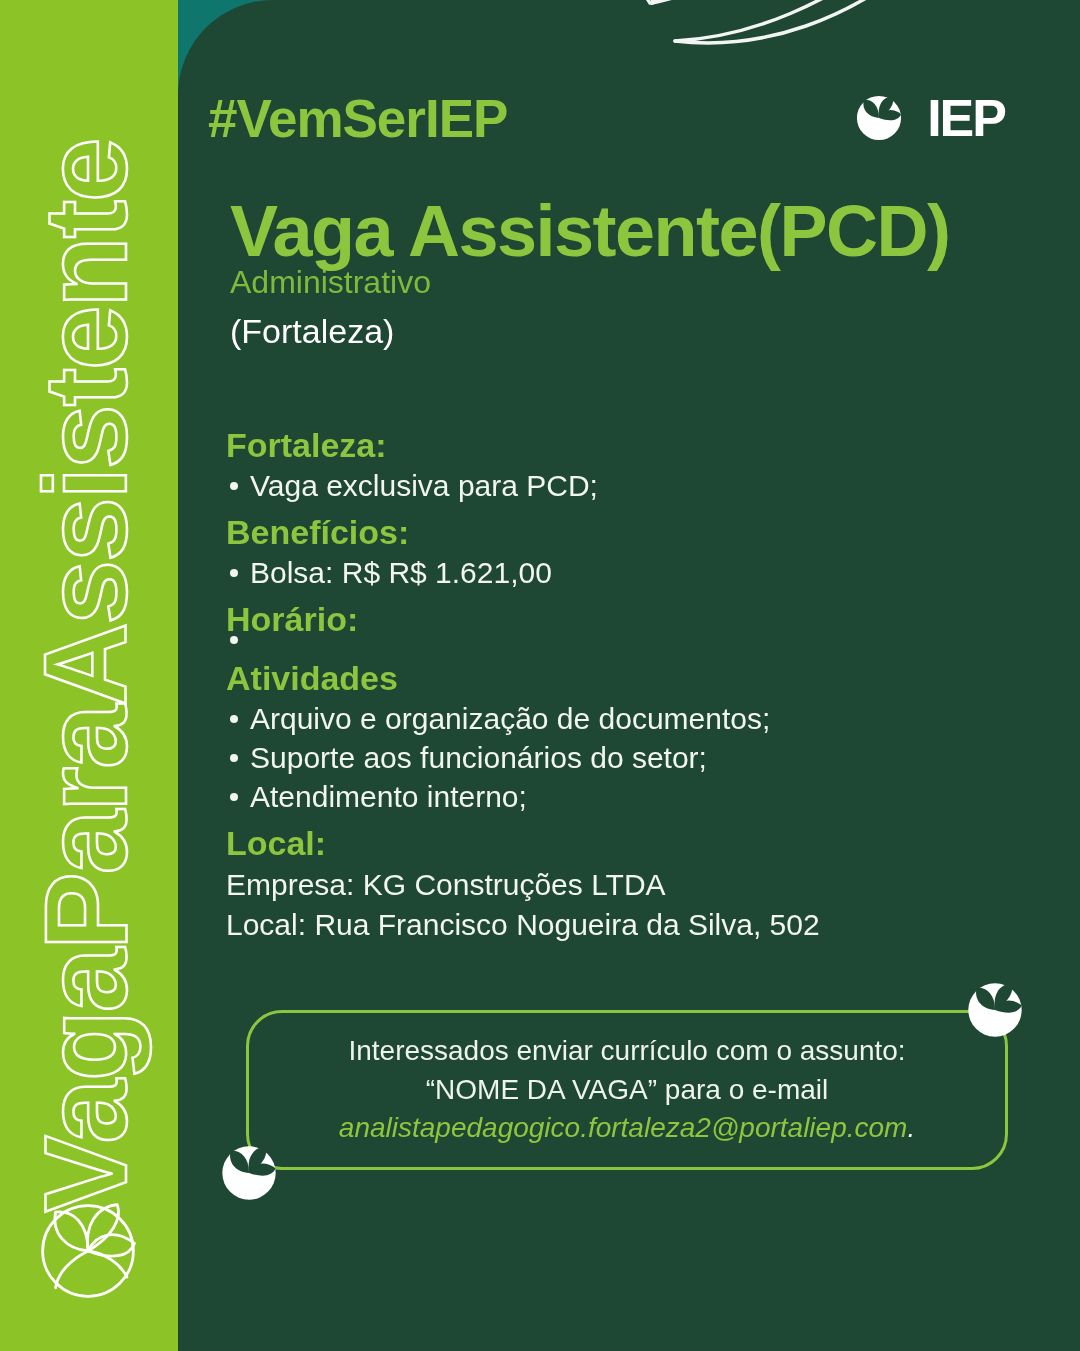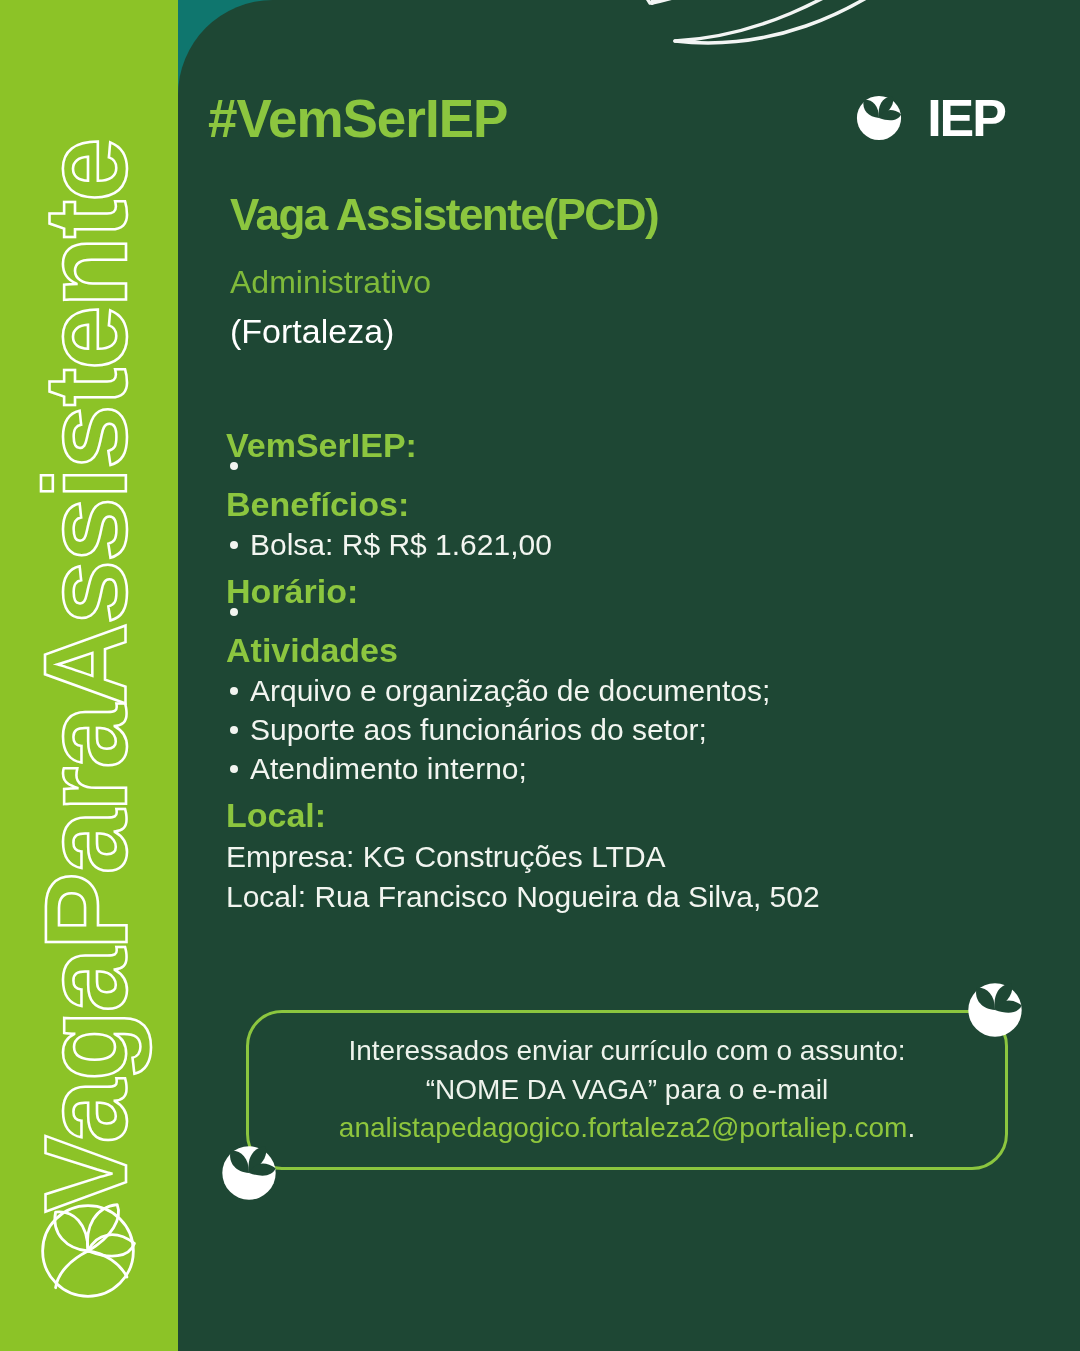--- a/index.html
+++ b/index.html
@@ -84,21 +84,21 @@
   .brand-mark { width:48px; height:48px; }
   .brand-name {
     font-size:52px; font-weight:900; color:#ffffff;
     letter-spacing:-2px; line-height:1;
   }
 
   
   .title {
     position:absolute;
     left:52px; top:190px;
-    font-size:44px; font-weight:700;
+    font-size:72px; font-weight:700;
     color:#8CC63F; letter-spacing:-1.5px;
   }
   .subtitle {
     position:absolute;
     left:52px; top:264px;
     font-size:32px; font-weight:400;
     color:#7FBA3A; letter-spacing:0;
   }
   .location {
     position:absolute;
@@ -170,20 +170,21 @@
     font-size:28px;
     color:#EEF3EC;
     line-height:1.32;
     text-align:center;
   }
   .contact-email {
     font-size:28px;
     color:#8FC63D;
     line-height:1.32;
     text-align:center;
+    font-style:italic;
   }
   .contact-email .dot { color:#EEF3EC; }
 
   .badge {
     position:absolute;
     width:58px; height:58px;
     z-index:5;
   }
   .badge-tr { right:-16px; top:-29px; }
   .badge-bl { left:-26px; bottom:-32px; }
@@ -218,23 +219,24 @@
         <circle cx="50" cy="50" r="46" fill="none" stroke="#1E4734" stroke-width="0"></circle>
       </svg>
       <span class="brand-name">IEP</span>
     </div>
 
     <div class="title">Vaga Assistente(PCD)</div>
     <div class="subtitle">Administrativo</div>
     <div class="location">(Fortaleza)</div>
 
     <div class="body-block" id="sections-root">
-        <div class="sec-head">VemSerIEP:</div>
-        <div class="bullet-line">
-          <span class="bullet-dot"></span>
+        <div class="sec-head">Fortaleza:</div>
+        <div class="bullet-line">
+          <span class="bullet-dot"></span>
+          <span>Vaga exclusiva para PCD;</span>
         </div>
         <div class="sec-head">Benefícios:</div>
         <div class="bullet-line">
           <span class="bullet-dot"></span>
           <span>Bolsa: R$ R$ 1.621,00</span>
         </div>
         <div class="sec-head">Horário:</div>
         <div class="bullet-line">
           <span class="bullet-dot"></span>
         </div>

